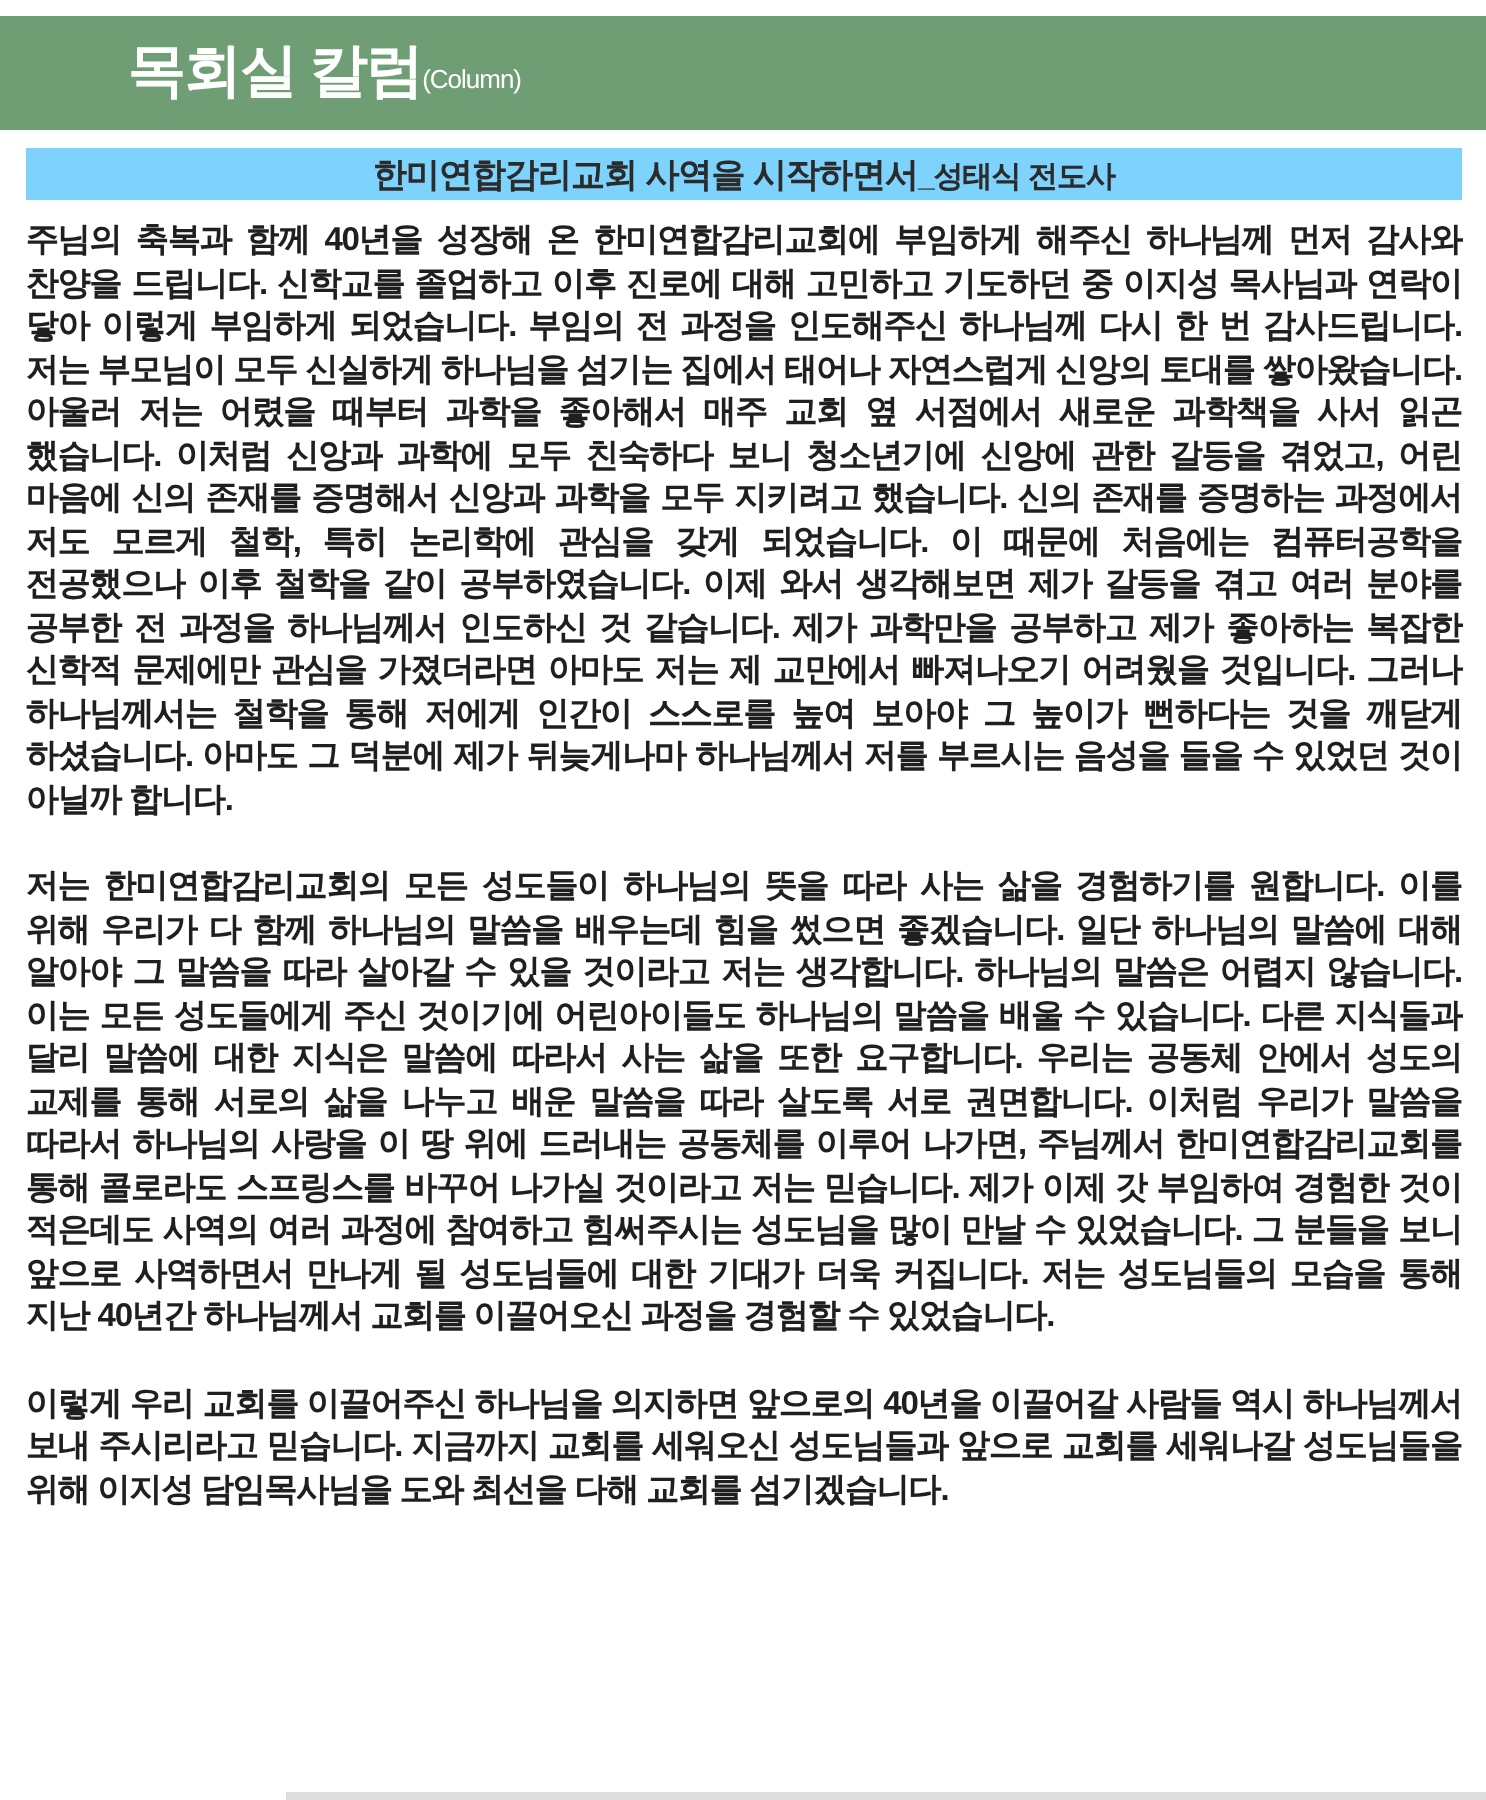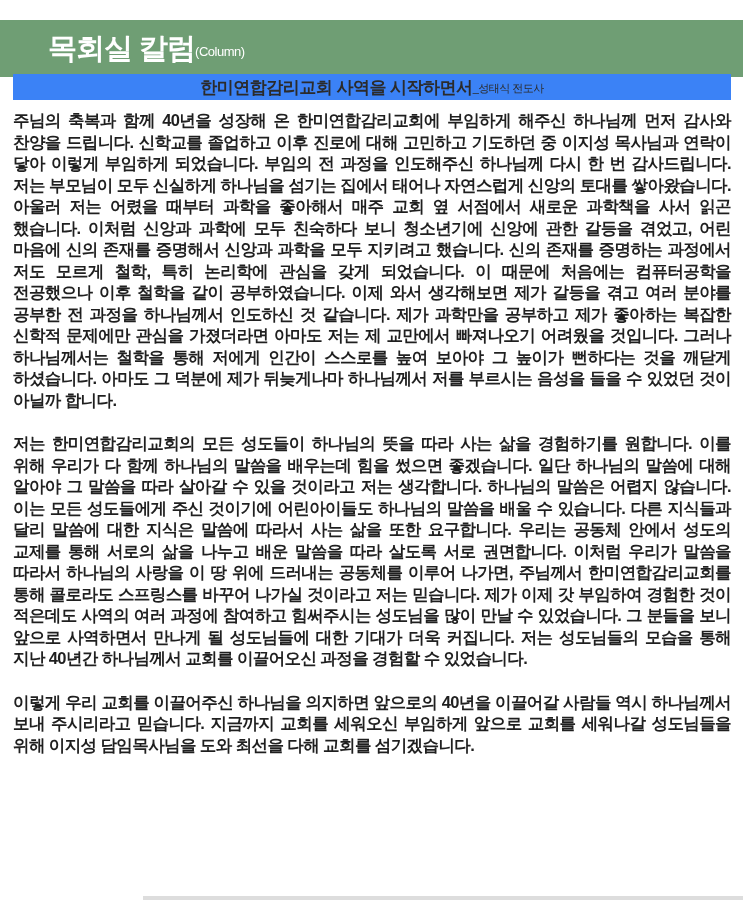--- a/index.html
+++ b/index.html
@@ -15,22 +15,21 @@
   
   .header-banner {
     position: absolute;
     top: 8px;
     left: 0;
     width: 743px;
     height: 57px;
     background: #6F9E74;
     display: flex;
     align-items: center;
-    padding-left: 48px;
-    margin-top: 12px;
+    padding-left: 64px;
   }
   .header-title {
     color: #ffffff;
     font-size: 29px;
     font-weight: 800;
     letter-spacing: -1px;
     line-height: 1;
   }
   .header-suffix {
     color: #ffffff;
@@ -42,36 +41,36 @@
     margin-top: 6px;
   }
 
   
   .title-bar {
     position: absolute;
     top: 74px;
     left: 13px;
     width: 718px;
     height: 26px;
-    background: #3b82f6;
+    background: #7dd3fc;
     display: flex;
     align-items: center;
     justify-content: center;
   }
   .title-main {
     color: #2B2B2B;
     font-size: 17px;
     font-weight: 700;
     letter-spacing: -0.5px;
     line-height: 1;
   }
   .title-author {
     color: #2B2B2B;
-    font-size: 11px;
-    font-weight: 400;
+    font-size: 15px;
+    font-weight: 700;
     letter-spacing: -0.5px;
     line-height: 1;
     margin-top: 2px;
   }
 
   
   .article-body {
     position: absolute;
     top: 110px;
     left: 13px;
@@ -107,16 +106,16 @@
 </div>
 
 <div class="title-bar">
   <span class="title-main">한미연합감리교회 사역을 시작하면서</span>
     <span class="title-author">_성태식 전도사</span>
 </div>
 
 <div class="article-body">
   <p>주님의 축복과 함께 40년을 성장해 온 한미연합감리교회에 부임하게 해주신 하나님께 먼저 감사와 찬양을 드립니다. 신학교를 졸업하고 이후 진로에 대해 고민하고 기도하던 중 이지성 목사님과 연락이 닿아 이렇게 부임하게 되었습니다. 부임의 전 과정을 인도해주신 하나님께 다시 한 번 감사드립니다. 저는 부모님이 모두 신실하게 하나님을 섬기는 집에서 태어나 자연스럽게 신앙의 토대를 쌓아왔습니다. 아울러 저는 어렸을 때부터 과학을 좋아해서 매주 교회 옆 서점에서 새로운 과학책을 사서 읽곤 했습니다. 이처럼 신앙과 과학에 모두 친숙하다 보니 청소년기에 신앙에 관한 갈등을 겪었고, 어린 마음에 신의 존재를 증명해서 신앙과 과학을 모두 지키려고 했습니다. 신의 존재를 증명하는 과정에서 저도 모르게 철학, 특히 논리학에 관심을 갖게 되었습니다. 이 때문에 처음에는 컴퓨터공학을 전공했으나 이후 철학을 같이 공부하였습니다. 이제 와서 생각해보면 제가 갈등을 겪고 여러 분야를 공부한 전 과정을 하나님께서 인도하신 것 같습니다. 제가 과학만을 공부하고 제가 좋아하는 복잡한 신학적 문제에만 관심을 가졌더라면 아마도 저는 제 교만에서 빠져나오기 어려웠을 것입니다. 그러나 하나님께서는 철학을 통해 저에게 인간이 스스로를 높여 보아야 그 높이가 뻔하다는 것을 깨닫게 하셨습니다. 아마도 그 덕분에 제가 뒤늦게나마 하나님께서 저를 부르시는 음성을 들을 수 있었던 것이 아닐까 합니다.</p>
   <p>저는 한미연합감리교회의 모든 성도들이 하나님의 뜻을 따라 사는 삶을 경험하기를 원합니다. 이를 위해 우리가 다 함께 하나님의 말씀을 배우는데 힘을 썼으면 좋겠습니다. 일단 하나님의 말씀에 대해 알아야 그 말씀을 따라 살아갈 수 있을 것이라고 저는 생각합니다. 하나님의 말씀은 어렵지 않습니다. 이는 모든 성도들에게 주신 것이기에 어린아이들도 하나님의 말씀을 배울 수 있습니다. 다른 지식들과 달리 말씀에 대한 지식은 말씀에 따라서 사는 삶을 또한 요구합니다. 우리는 공동체 안에서 성도의 교제를 통해 서로의 삶을 나누고 배운 말씀을 따라 살도록 서로 권면합니다. 이처럼 우리가 말씀을 따라서 하나님의 사랑을 이 땅 위에 드러내는 공동체를 이루어 나가면, 주님께서 한미연합감리교회를 통해 콜로라도 스프링스를 바꾸어 나가실 것이라고 저는 믿습니다. 제가 이제 갓 부임하여 경험한 것이 적은데도 사역의 여러 과정에 참여하고 힘써주시는 성도님을 많이 만날 수 있었습니다. 그 분들을 보니 앞으로 사역하면서 만나게 될 성도님들에 대한 기대가 더욱 커집니다. 저는 성도님들의 모습을 통해 지난 40년간 하나님께서 교회를 이끌어오신 과정을 경험할 수 있었습니다.</p>
-  <p>이렇게 우리 교회를 이끌어주신 하나님을 의지하면 앞으로의 40년을 이끌어갈 사람들 역시 하나님께서 보내 주시리라고 믿습니다. 지금까지 교회를 세워오신 부임하게 앞으로 교회를 세워나갈 성도님들을 위해 이지성 담임목사님을 도와 최선을 다해 교회를 섬기겠습니다.</p>
+  <p>이렇게 우리 교회를 이끌어주신 하나님을 의지하면 앞으로의 40년을 이끌어갈 사람들 역시 하나님께서 보내 주시리라고 믿습니다. 지금까지 교회를 세워오신 성도님들과 앞으로 교회를 세워나갈 성도님들을 위해 이지성 담임목사님을 도와 최선을 다해 교회를 섬기겠습니다.</p>
 </div>
 
 <div class="bottom-strip"></div>
 
 </body></html>

